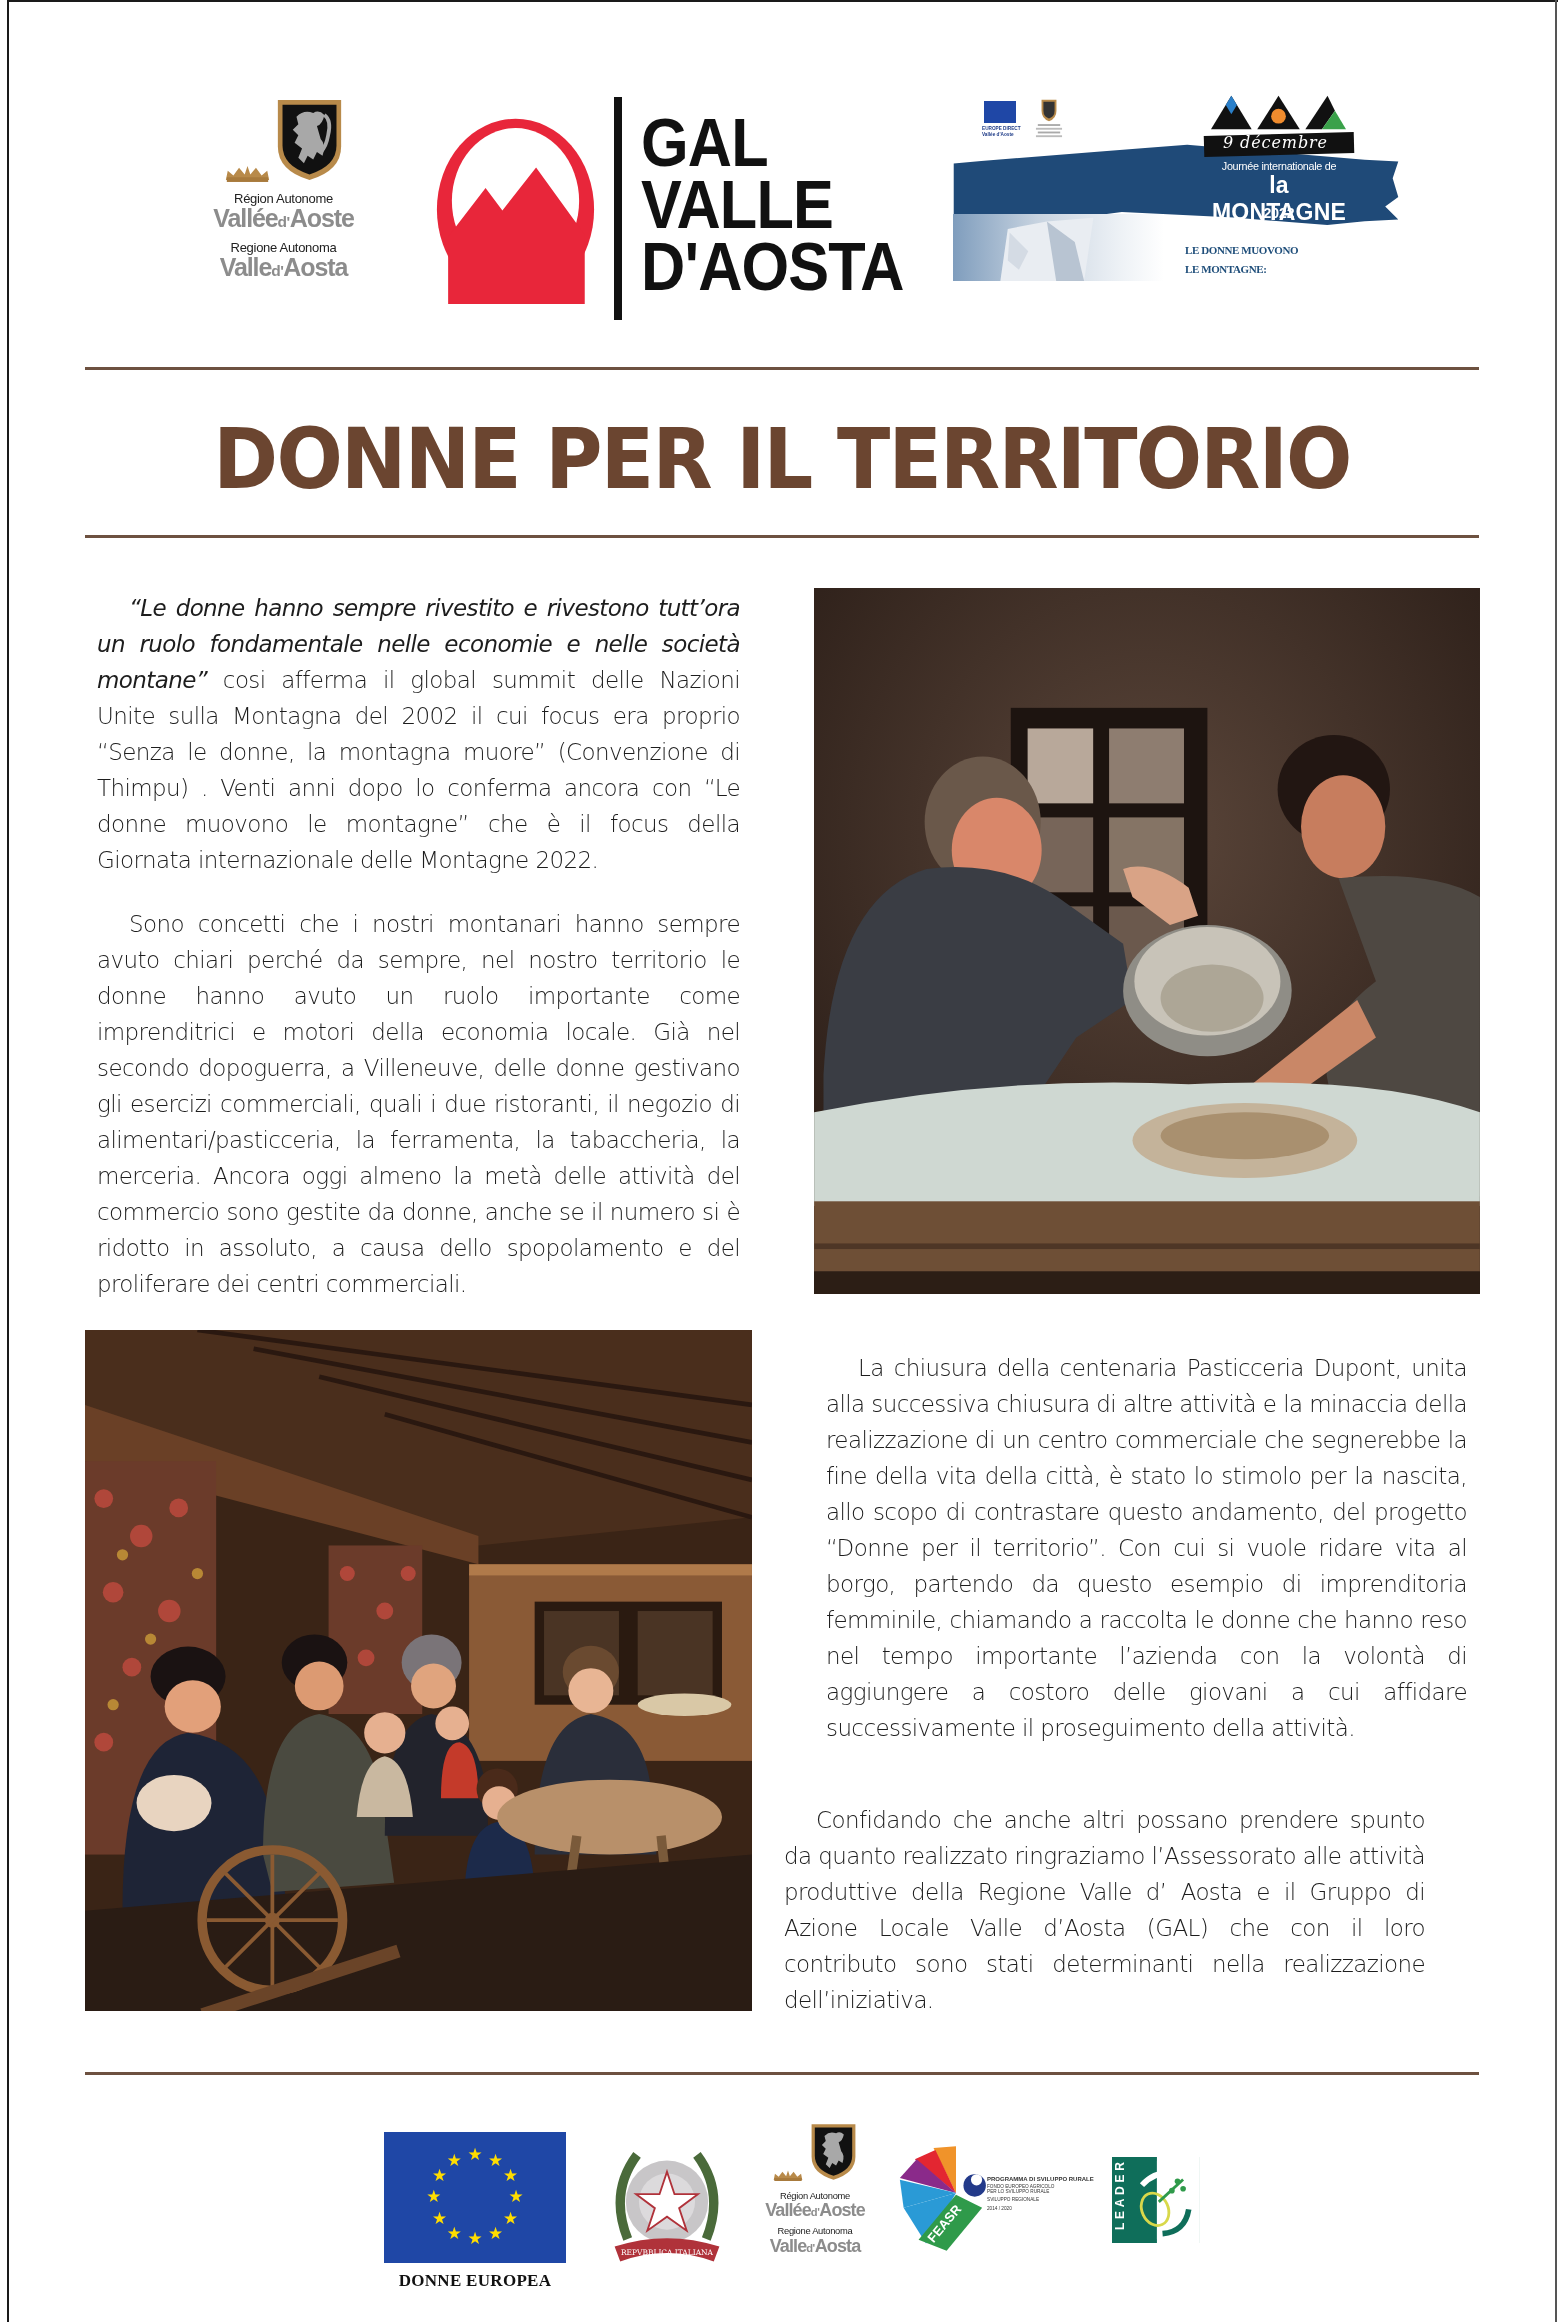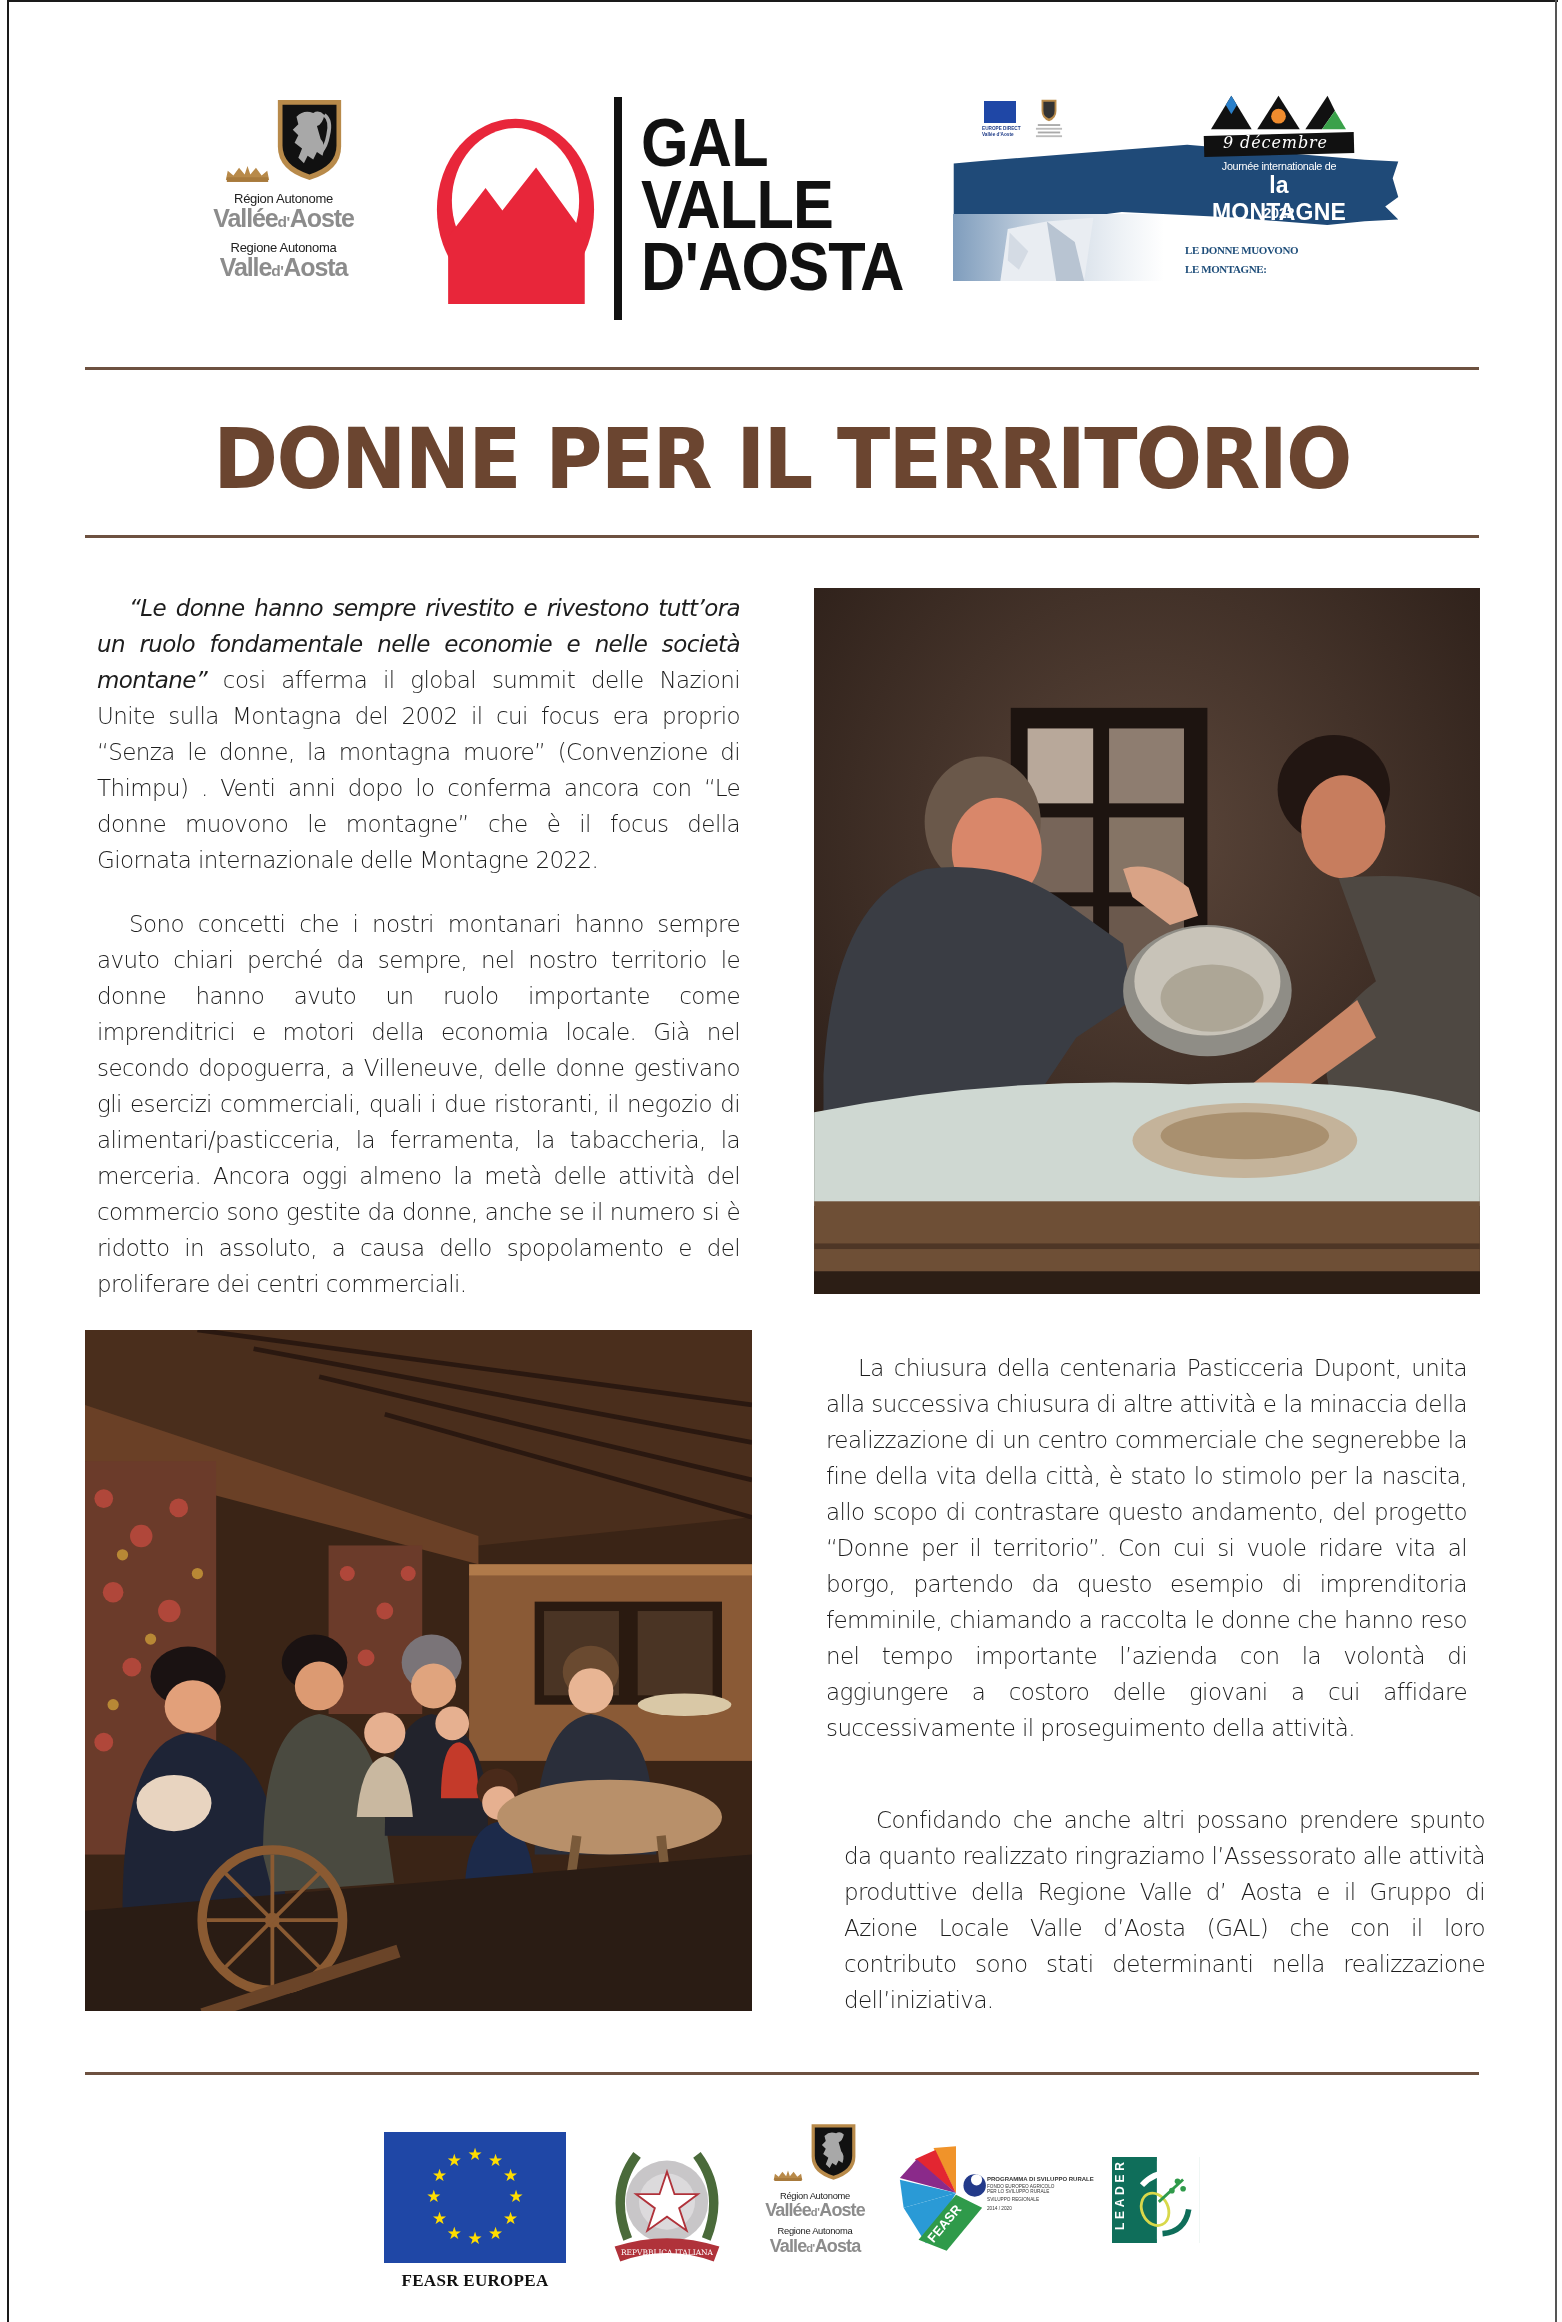--- a/index.html
+++ b/index.html
@@ -42,21 +42,21 @@
   
   .title { position: absolute; left: 85px; top: 408px; width: 1394px; text-align: center; font-family: "DejaVu Sans", sans-serif; font-weight: bold; font-size: 84px; line-height: 103px; color: #6b4530; letter-spacing: -1.9px; transform: scaleX(0.93); transform-origin: center top; }
 
   
   .para { position: absolute; font-family: "DejaVu Sans", sans-serif; font-size: 23px; line-height: 36px; color: #1d1d1d; text-align: justify; letter-spacing: -0.6px; font-weight: 300; }
   .para p { margin: 12px; text-indent: 32px; }
   .para .quote { font-style: italic; }
   .para-1 { left: 85px; top: 578px; width: 667px; }
   .para-2 { left: 85px; top: 894px; width: 667px; }
   .para-3 { left: 814px; top: 1338px; width: 665px; }
-  .para-4 { left: 832px; top: 1790px; width: 665px; }
+  .para-4 { left: 772px; top: 1790px; width: 665px; }
 
   
   .photo-box { position: absolute; overflow: hidden; }
   .photo-1 { left: 814px; top: 588px; width: 666px; height: 706px; background: #3a2a22; }
   .photo-2 { left: 85px; top: 1330px; width: 667px; height: 681px; background: #2a1a10; }
 
   
   .eu-flag { position: absolute; left: 384px; top: 2132px; width: 182px; height: 131px; background: #1f47a6; }
   .eu-label { position: absolute; left: 382px; top: 2271px; width: 186px; text-align: center; font-family: "Liberation Serif", serif; font-weight: bold; font-size: 17px; color: #111; letter-spacing: 0.3px; }
   .emblem { position: absolute; left: 609px; top: 2136px; width: 116px; height: 136px; }
@@ -309,21 +309,21 @@
       <text x="119" y="114" font-size="18" text-anchor="middle">★</text>
       <text x="97" y="120" font-size="18" text-anchor="middle">★</text>
       <text x="75" y="114" font-size="18" text-anchor="middle">★</text>
       <text x="59" y="98" font-size="18" text-anchor="middle">★</text>
       <text x="53" y="75" font-size="18" text-anchor="middle">★</text>
       <text x="59" y="52" font-size="18" text-anchor="middle">★</text>
       <text x="75" y="36" font-size="18" text-anchor="middle">★</text>
     </g>
   </svg>
 </div>
-<div class="eu-label">FEASR EUROPEA</div>
+<div class="eu-label">DONNE EUROPEA</div>
 
 <svg class="emblem" viewBox="0 0 124 145">
   <path d="M20 110 Q0 60 30 20" stroke="#4a6a3a" stroke-width="10" fill="none"></path>
   <path d="M104 110 Q124 60 94 20" stroke="#4a6a3a" stroke-width="10" fill="none"></path>
   <circle cx="62" cy="70" r="44" fill="#c8c6c8"></circle>
   <circle cx="62" cy="70" r="30" fill="#dcdadc"></circle>
   <polygon points="62,38 70,62 95,62 75,77 83,101 62,86 41,101 49,77 29,62 54,62" fill="#ffffff" stroke="#b0323a" stroke-width="2"></polygon>
   <path d="M6 118 Q62 100 118 118 L112 134 Q62 116 12 134 Z" fill="#b0323a"></path>
   <text x="62" y="127" font-size="8" fill="#fff" text-anchor="middle" font-family="DejaVu Serif, serif">REPVBBLICA ITALIANA</text>
 </svg>

